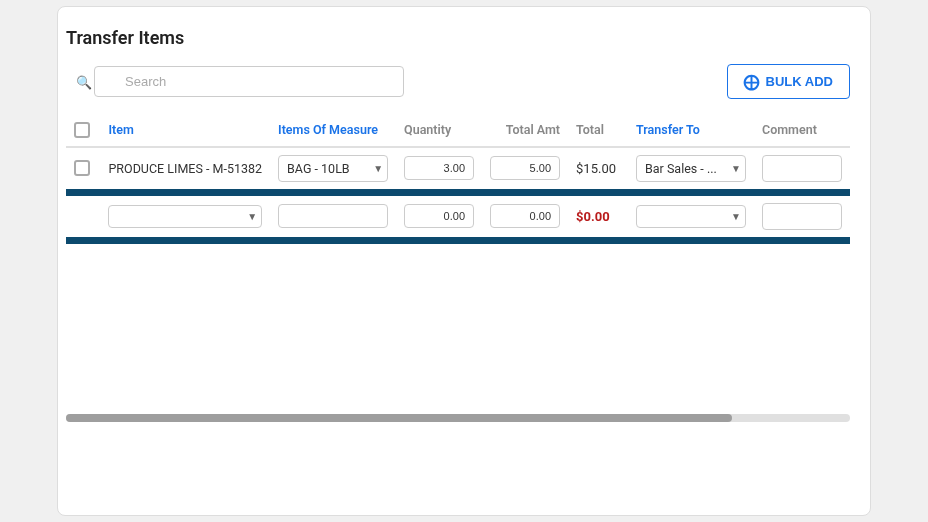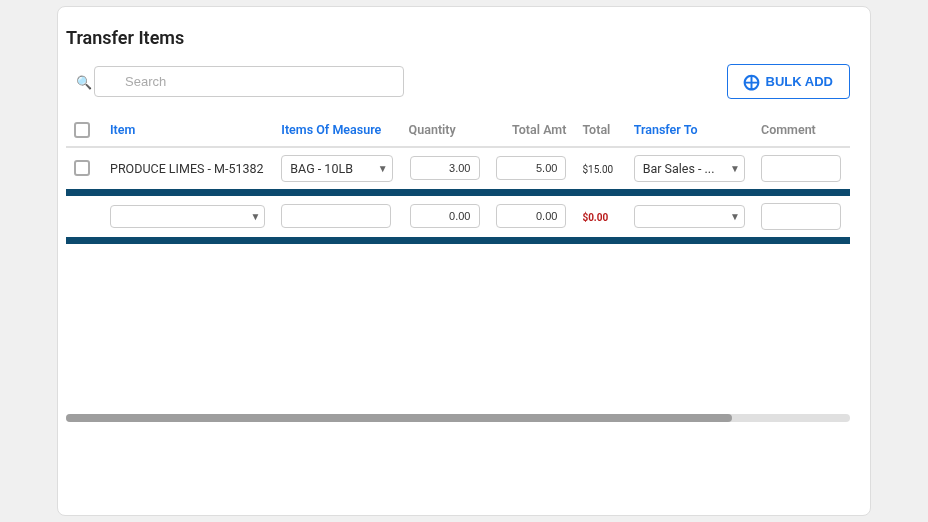--- a/index.html
+++ b/index.html
@@ -126,21 +126,21 @@
       padding: 5px 8px;
       font-size: 11px;
       text-align: right;
       width: 70px;
       color: #333;
       outline: none;
     }
     .total-val {
       text-align: right;
       color: #333;
-      font-size: 10px;
+      font-size: 13px;
       padding-right: 4px;
     }
     .total-val.disabled-total {
       color: #b91c1c;
       font-weight: bold;
     }
     .dropdown-select {
       border: 1px solid #ccc;
       border-radius: 4px;
       padding: 5px 4px 5px 8px;

